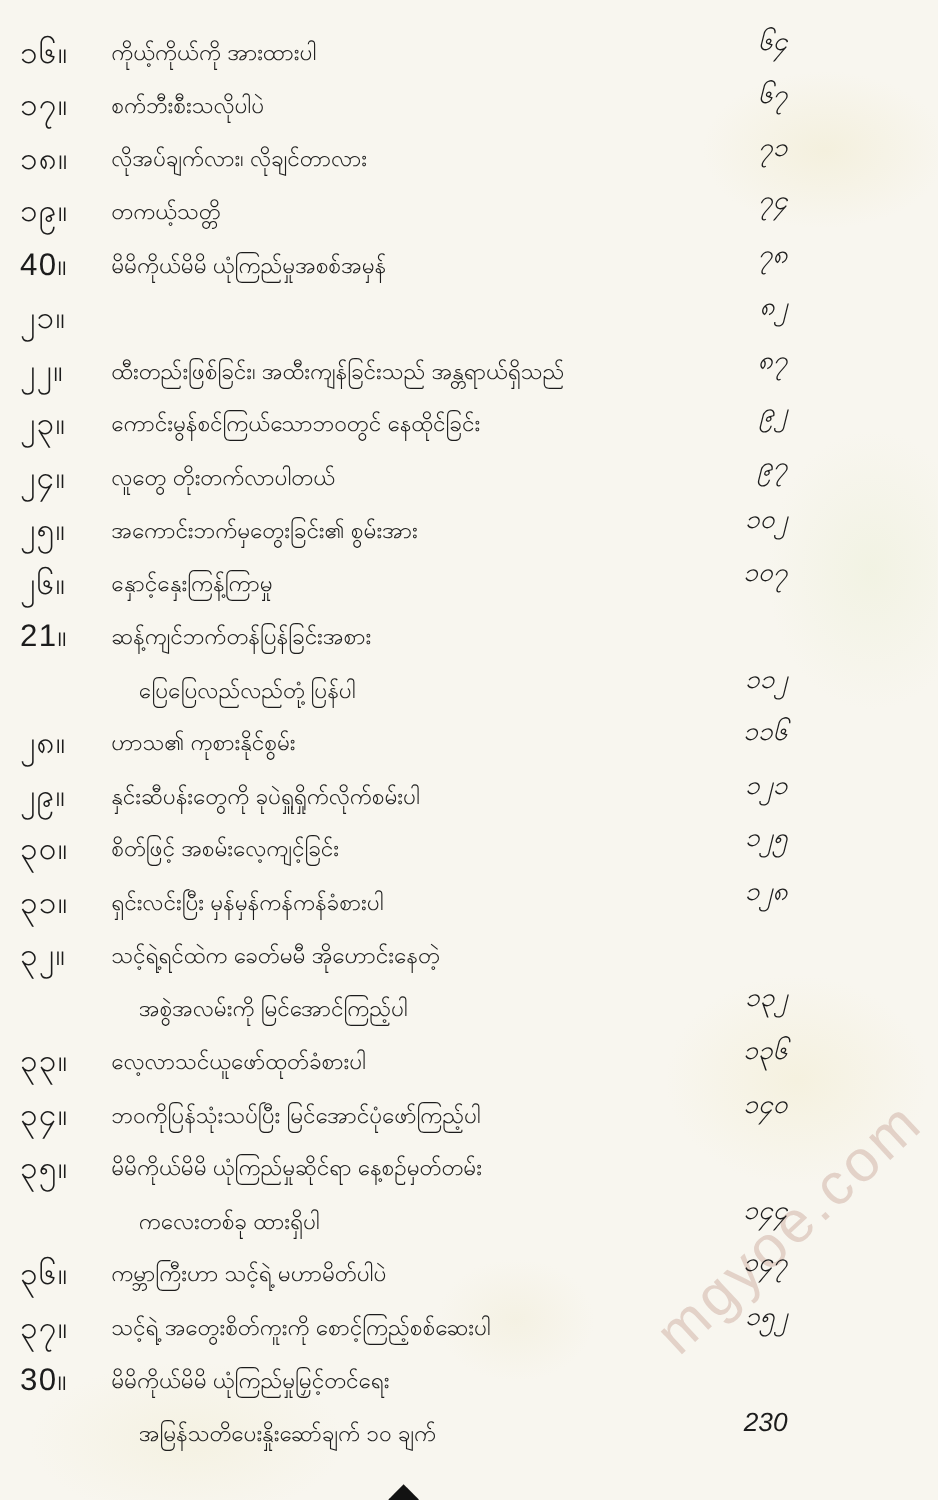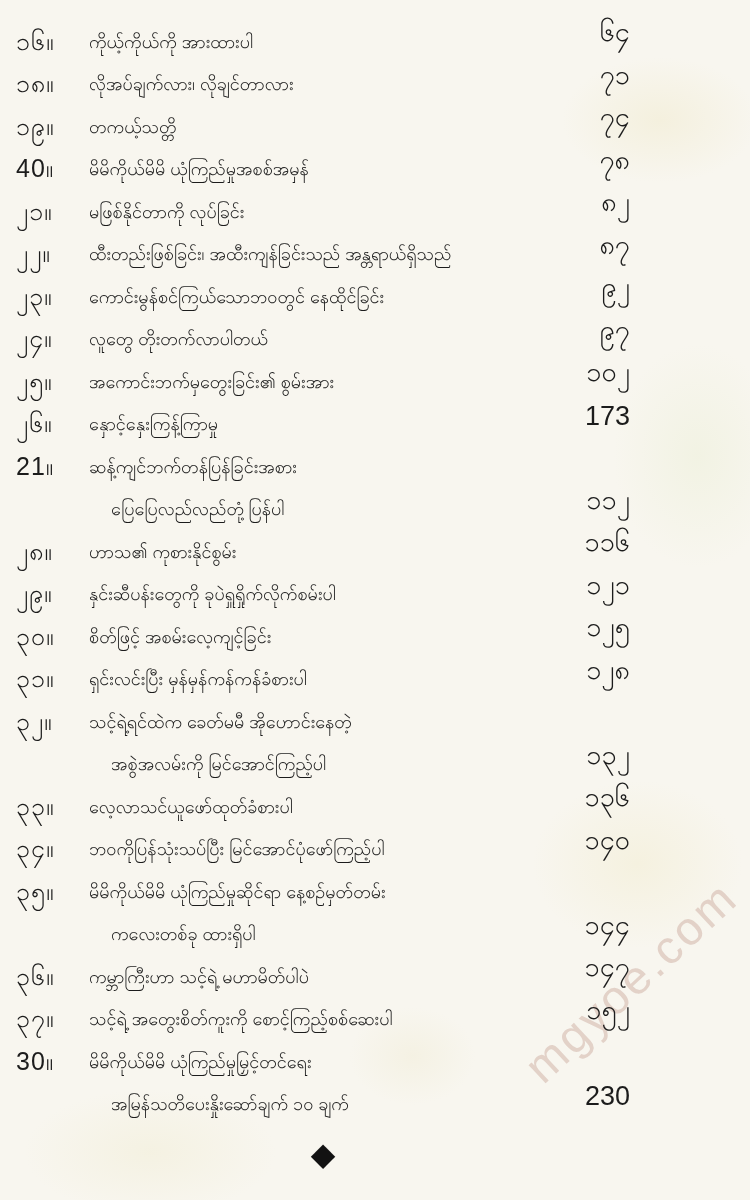--- a/index.html
+++ b/index.html
@@ -58,22 +58,23 @@
   .line.cont {
     padding-left: 22px;
   }
   .pg {
     grid-column: 3;
     align-self: end;
     height: 42.5px;
     display: flex;
     align-items: center;
     justify-content: flex-end;
-    font-size: 27px;
+    font-size: 21px;
     transform: translateY(-9px);
+    font-style: italic;
   }
   .ornament {
     position: relative;
     z-index: 2;
     text-align: center;
     font-size: 32px;
     color: #121212;
     margin-top: 6px;
     line-height: 42px;
   }
@@ -97,20 +98,27 @@
 <div class="page">
   <div class="toc-list">
       <div class="entry">
     <span class="num">၁၆။</span>
     <span class="lines">
           <div class="line">ကိုယ့်ကိုယ်ကို အားထားပါ</div>
         </span>
     <span class="pg">၆၄</span>
   </div>
       <div class="entry">
+    <span class="num">၁၇။</span>
+    <span class="lines">
+          <div class="line">စက်ဘီးစီးသလိုပါပဲ</div>
+        </span>
+    <span class="pg">၆၇</span>
+  </div>
+      <div class="entry">
     <span class="num">၁၈။</span>
     <span class="lines">
           <div class="line">လိုအပ်ချက်လား၊ လိုချင်တာလား</div>
         </span>
     <span class="pg">၇၁</span>
   </div>
       <div class="entry">
     <span class="num">၁၉။</span>
     <span class="lines">
           <div class="line">တကယ့်သတ္တိ</div>
@@ -119,23 +127,20 @@
   </div>
       <div class="entry">
     <span class="num">40။</span>
     <span class="lines">
           <div class="line">မိမိကိုယ်မိမိ ယုံကြည်မှုအစစ်အမှန်</div>
         </span>
     <span class="pg">၇၈</span>
   </div>
       <div class="entry">
     <span class="num">၂၁။</span>
-    <span class="lines">
-          <div class="line">မဖြစ်နိုင်တာကို လုပ်ခြင်း</div>
-        </span>
     <span class="pg">၈၂</span>
   </div>
       <div class="entry">
     <span class="num">၂၂။</span>
     <span class="lines">
           <div class="line">ထီးတည်းဖြစ်ခြင်း၊ အထီးကျန်ခြင်းသည် အန္တရာယ်ရှိသည်</div>
         </span>
     <span class="pg">၈၇</span>
   </div>
       <div class="entry">
@@ -157,21 +162,21 @@
     <span class="lines">
           <div class="line">အကောင်းဘက်မှတွေးခြင်း၏ စွမ်းအား</div>
         </span>
     <span class="pg">၁၀၂</span>
   </div>
       <div class="entry">
     <span class="num">၂၆။</span>
     <span class="lines">
           <div class="line">နှောင့်နှေးကြန့်ကြာမှု</div>
         </span>
-    <span class="pg">173</span>
+    <span class="pg">၁၀၇</span>
   </div>
       <div class="entry">
     <span class="num">21။</span>
     <span class="lines">
           <div class="line">ဆန့်ကျင်ဘက်တန်ပြန်ခြင်းအစား</div>
           <div class="line cont">ပြေပြေလည်လည်တုံ့ပြန်ပါ</div>
         </span>
     <span class="pg">၁၁၂</span>
   </div>
       <div class="entry">

